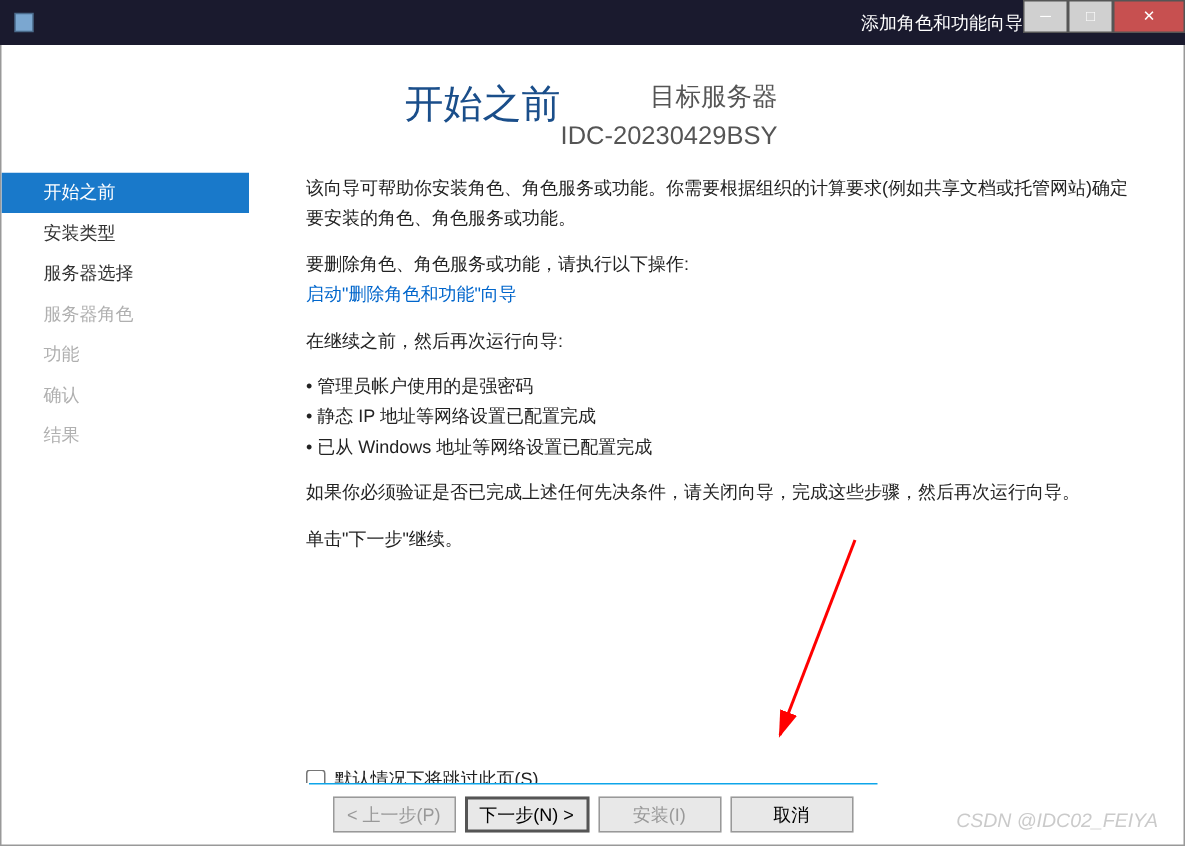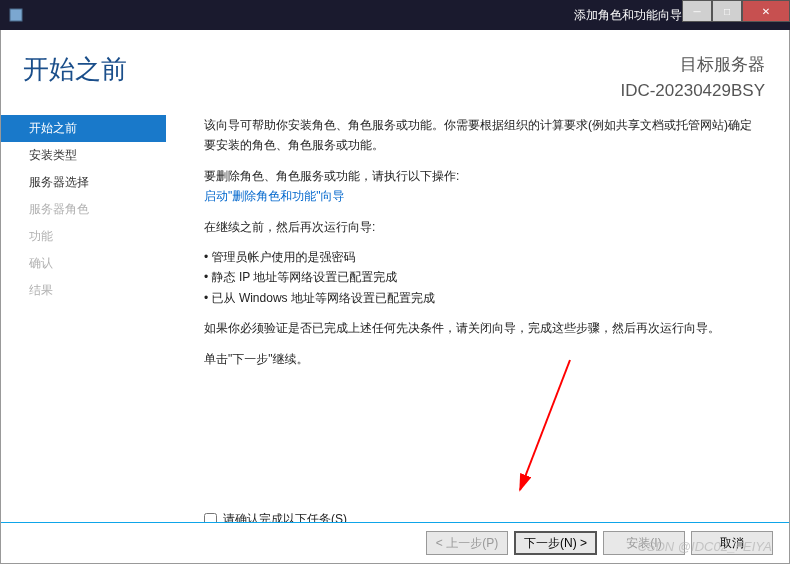--- a/index.html
+++ b/index.html
@@ -51,20 +51,21 @@
       margin-top: 0;
     }
     .win-btn.close { background: #c75050; color: #fff; width: 48px; }
     .win-btn.min, .win-btn.max { background: #d0d0d0; }
     .content-wrapper {
       display: flex;
       flex-direction: column;
       height: calc(100% - 30px);
       border: 1px solid #999;
       border-top: none;
+      align-items: center;
     }
     .header-section {
       padding: 22px 24px 12px 22px;
       display: flex;
       justify-content: space-between;
       align-items: flex-start;
     }
     .page-heading {
       font-size: 26px;
       color: #1a4e8a;
@@ -201,21 +202,21 @@
       <div class="task-list">
         <div>管理员帐户使用的是强密码</div>
         <div>静态 IP 地址等网络设置已配置完成</div>
         <div>已从 Windows 地址等网络设置已配置完成</div>
       </div>
       <p>如果你必须验证是否已完成上述任何先决条件，请关闭向导，完成这些步骤，然后再次运行向导。</p>
       <p>单击"下一步"继续。</p>
 
       <div class="checkbox-row">
         <input type="checkbox" style="">
-        <span>请确认完成以下任务(S)</span>
+        <span>默认情况下将跳过此页(S)</span>
       </div>
     </div>
   </div>
 
   <div class="footer-bar">
     <button class="footer-btn" disabled="">&lt; 上一步(P)</button>
     <button class="footer-btn primary">下一步(N) &gt;</button>
     <button class="footer-btn" disabled="">安装(I)</button>
     <button class="footer-btn">取消</button>
   </div>

